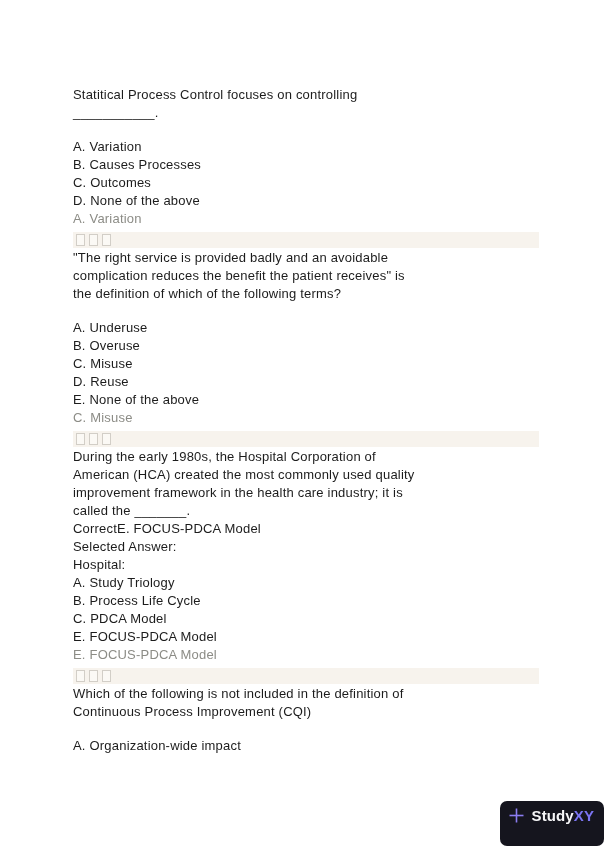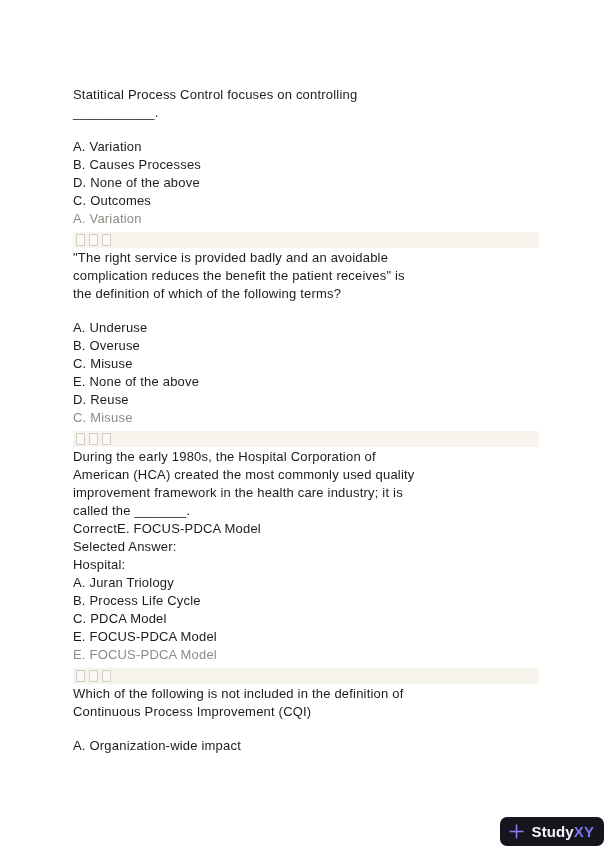--- a/index.html
+++ b/index.html
@@ -44,21 +44,21 @@
   }
   .brand-badge {
     position: absolute;
     right: 8px;
     bottom: 19px;
     height: 29px;
     background: #15151e;
     border-radius: 7px;
     display: flex;
     align-items: center;
-    padding: 0 10px 0 8px;
+    padding: 0 10px 16px 8px;
     gap: 7px;
     cursor: pointer;
   }
   .brand-badge .logo-text {
     font-weight: bold;
     font-size: 15px;
     letter-spacing: 0.1px;
     color: #f6f6f8;
   }
   .brand-badge .logo-accent { color: #7b74f2; }
@@ -68,57 +68,57 @@
 <body>
 
 <div class="page">
 
   <section>
     <p class="q-line">Statitical Process Control focuses on controlling</p>
     <p class="q-line">___________.</p>
     <div class="blank-line"></div>
     <p class="q-line">A. Variation</p>
     <p class="q-line">B. Causes Processes</p>
+    <p class="q-line">C. Outcomes</p>
     <p class="q-line">D. None of the above</p>
-    <p class="q-line">C. Outcomes</p>
     <p class="q-line muted">A. Variation</p>
     <div class="separator">
       <span class="ph-box"></span>
       <span class="ph-box"></span>
       <span class="ph-box"></span>
     </div>
   </section>
 
   <section>
     <p class="q-line">"The right service is provided badly and an avoidable</p>
     <p class="q-line">complication reduces the benefit the patient receives" is</p>
     <p class="q-line">the definition of which of the following terms?</p>
     <div class="blank-line"></div>
     <p class="q-line">A. Underuse</p>
     <p class="q-line">B. Overuse</p>
     <p class="q-line">C. Misuse</p>
+    <p class="q-line">D. Reuse</p>
     <p class="q-line">E. None of the above</p>
-    <p class="q-line">D. Reuse</p>
     <p class="q-line muted">C. Misuse</p>
     <div class="separator">
       <span class="ph-box"></span>
       <span class="ph-box"></span>
       <span class="ph-box"></span>
     </div>
   </section>
 
   <section>
     <p class="q-line">During the early 1980s, the Hospital Corporation of</p>
     <p class="q-line">American (HCA) created the most commonly used quality</p>
     <p class="q-line">improvement framework in the health care industry; it is</p>
     <p class="q-line">called the _______.</p>
     <p class="q-line">CorrectE. FOCUS-PDCA Model</p>
     <p class="q-line">Selected Answer:</p>
     <p class="q-line">Hospital:</p>
-    <p class="q-line">A. Juran Triology</p>
+    <p class="q-line">A. Study Triology</p>
     <p class="q-line">B. Process Life Cycle</p>
     <p class="q-line">C. PDCA Model</p>
     <p class="q-line">E. FOCUS-PDCA Model</p>
     <p class="q-line muted">E. FOCUS-PDCA Model</p>
     <div class="separator">
       <span class="ph-box"></span>
       <span class="ph-box"></span>
       <span class="ph-box"></span>
     </div>
   </section>

